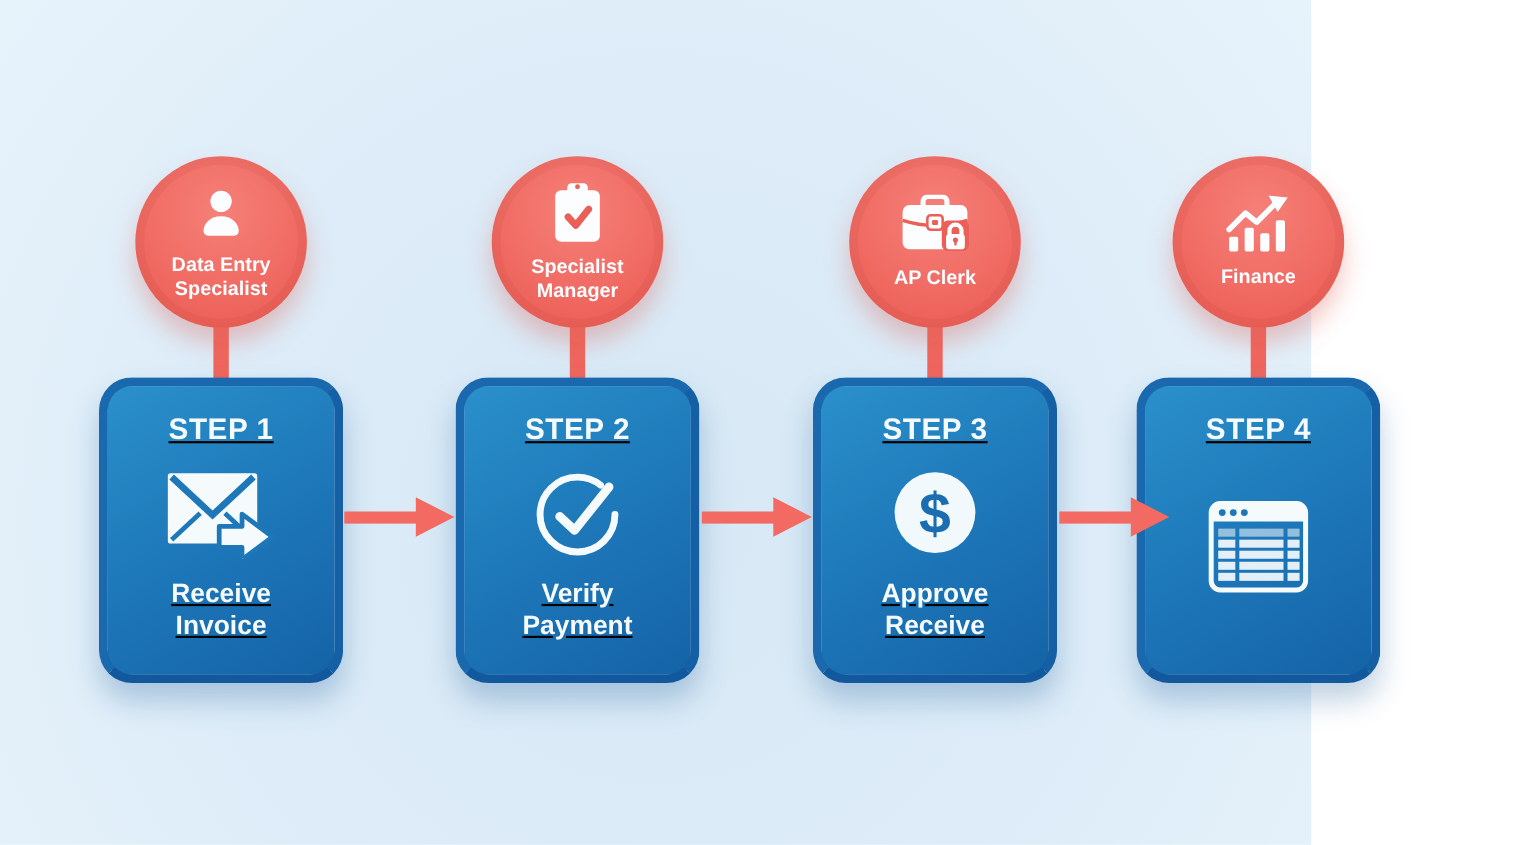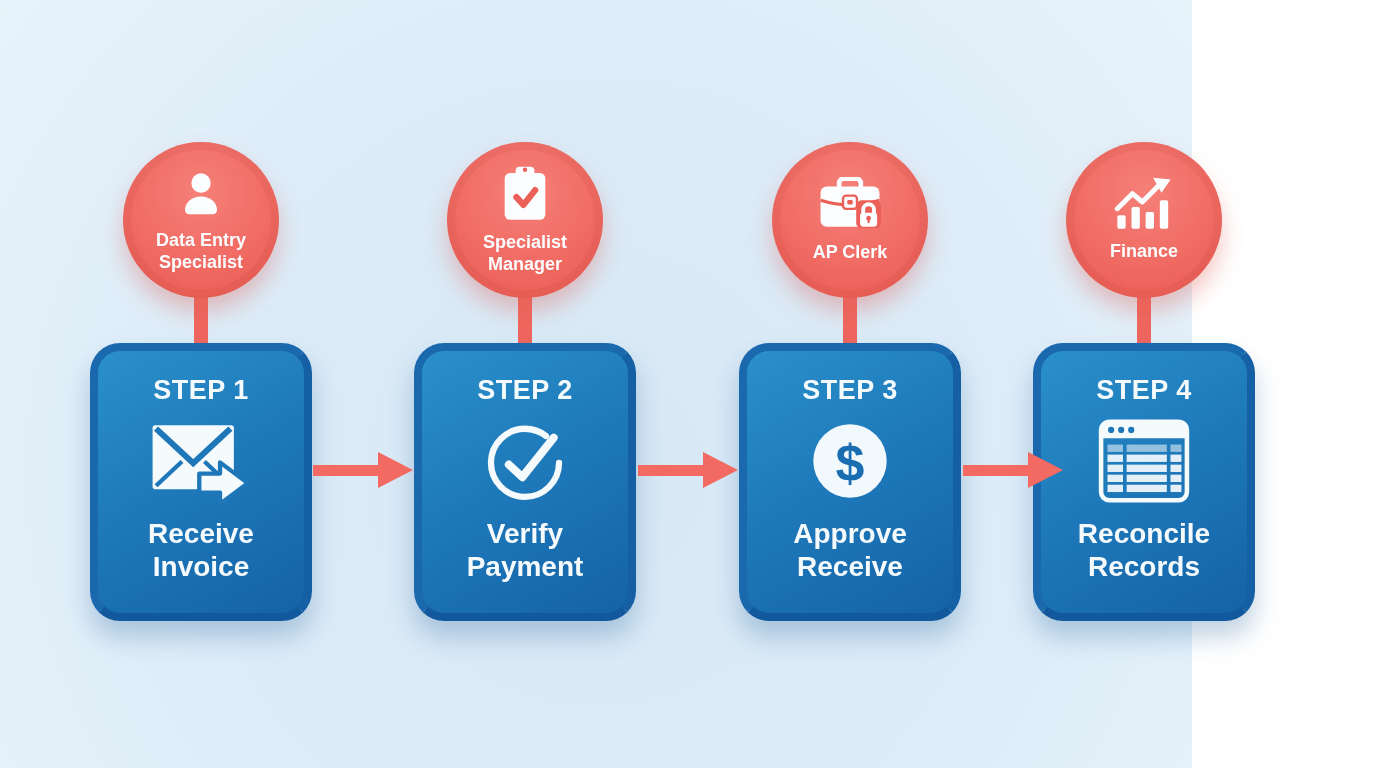--- a/index.html
+++ b/index.html
@@ -66,39 +66,40 @@
     border-bottom-color: #12589c;
     border-right-color: #155fa4;
     background: linear-gradient(150deg, #2a90cb 0%, #1d77b8 52%, #1463a7 100%);
     box-shadow: 0 16px 26px rgba(32, 92, 150, 0.28);
     z-index: 1;
     display: flex;
     flex-direction: column;
     align-items: center;
     text-align: center;
     padding: 20px 8px 26px 8px;
+    text-decoration: underline;
   }
   .step-label {
     color: #f5fafd;
     font-weight: bold;
     font-size: 27px;
     letter-spacing: 0.5px;
     margin-top: 4px;
   }
   .step-icon {
     flex: 1;
     display: flex;
     align-items: center;
     justify-content: center;
     line-height: 0;
   }
   .step-title {
     color: #f5fafd;
     font-weight: bold;
-    font-size: 28px;
+    font-size: 24px;
     line-height: 1.18;
     max-width: 170px;
     margin-bottom: 4px;
   }
   
   .arrow {
     position: absolute;
     top: 452px;
     width: 100px;
     height: 37px;
@@ -244,21 +245,20 @@
               <rect x="79" y="50" width="12" height="8"></rect>
             <rect x="10" y="61" width="17" height="8"></rect>
               <rect x="31" y="61" width="44" height="8"></rect>
               <rect x="79" y="61" width="12" height="8"></rect>
             <rect x="10" y="72" width="17" height="8"></rect>
               <rect x="31" y="72" width="44" height="8"></rect>
               <rect x="79" y="72" width="12" height="8"></rect>
           </g>
         </svg>
       </div>
-      <div class="step-title">Reconcile Records</div>
     </div>
   </div>
 
   <div class="arrow" style="left:313px">
     <div class="shaft"></div>
     <div class="head"></div>
   </div>
   <div class="arrow" style="left:638px">
     <div class="shaft"></div>
     <div class="head"></div>

